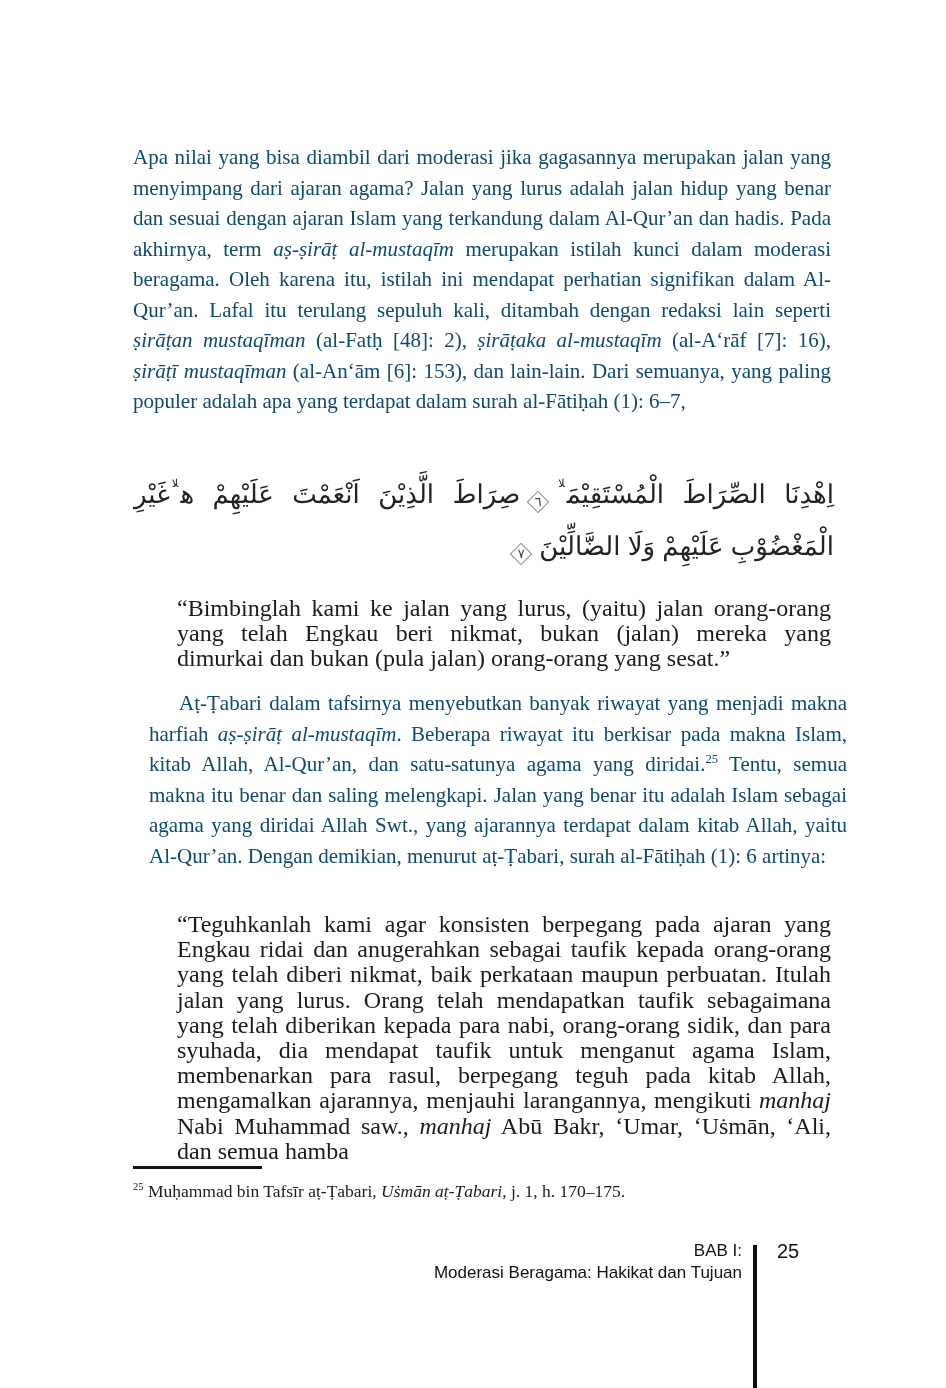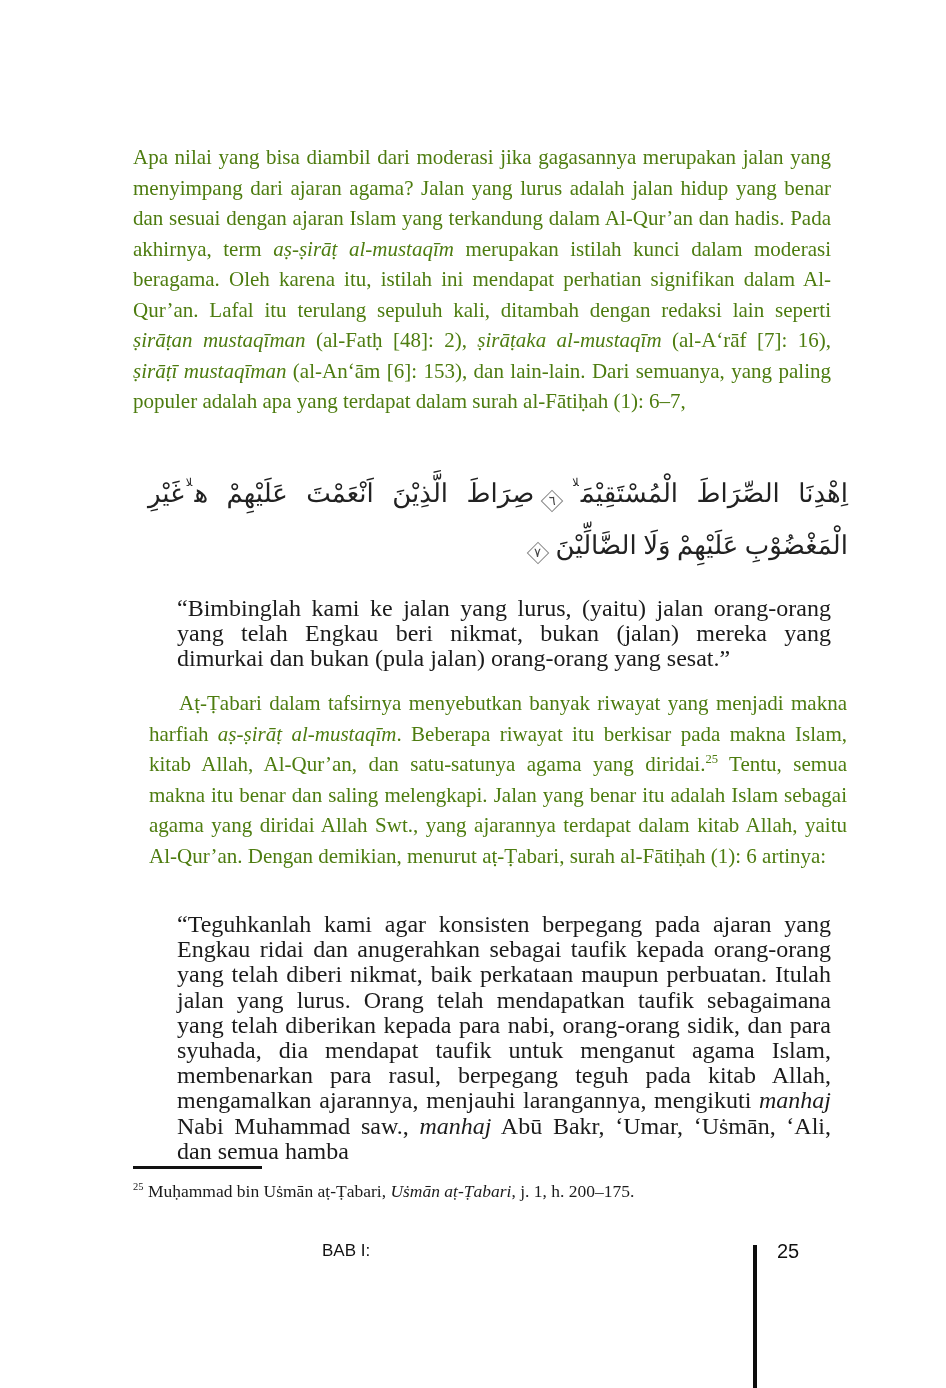--- a/index.html
+++ b/index.html
@@ -5,52 +5,52 @@
   html,body{margin:0;padding:0;}
   body{
     width:946px;height:1388px;position:relative;overflow:hidden;
     background:#ffffff;color:#1b1b1b;
     font-family:"Liberation Serif","DejaVu Serif",serif;
   }
   .block{position:absolute;}
   .body-par{
     left:133px;width:698px;
     font-size:21px;line-height:30.5px;text-align:justify;
-    color:#4d7c0f;
+    color:#0c4a6e;
   }
   .indent-first{text-indent:30px;margin-left:16px;}
   .quote{
     left:177px;width:654px;
     font-size:24px;line-height:25.2px;text-align:justify;
   }
   .arabic{
-    left:148px;width:700px;
+    left:134px;width:700px;
     direction:rtl;text-align:justify;
-    font-family:Liberation Serif, serif;
+    font-family:Liberation Sans, sans-serif;
     font-size:26px;line-height:52px;color:#222;
   }
   .arabic .waqf{font-size:11px;line-height:0;vertical-align:16px;margin:0 2px;}
   .ayah{
     position:relative;display:inline-block;width:24px;height:24px;
     font-size:13px;line-height:24px;text-align:center;vertical-align:-3px;
     margin:0 6px;color:#444;
   }
   .ayah::before{
     content:"";position:absolute;left:4px;top:4px;right:4px;bottom:4px;
     border:1.2px solid #8a8a8a;transform:rotate(45deg);
   }
   em{font-style:italic;}
   sup{font-size:0.6em;line-height:0;}
   .footnote-rule{left:133px;top:1166px;width:129px;height:3px;background:#111;}
   .footnote{
     left:133px;top:1180px;width:698px;
     font-size:17.5px;line-height:23px;text-align:left;
   }
   .footer-chapter{
-    right:204px;top:1240px;width:420px;text-align:left;
+    right:204px;top:1240px;width:420px;text-align:right;
     font-family:"Liberation Sans","DejaVu Sans",sans-serif;
     font-size:17px;line-height:22px;color:#111;
   }
   .footer-bar{left:753px;top:1245px;bottom:0;width:4px;background:#0d0d0d;}
   .page-number{
     left:777px;top:1240px;
     font-family:"Liberation Sans","DejaVu Sans",sans-serif;
     font-size:20px;color:#111;
   }
 </style>
@@ -62,21 +62,22 @@
 <div class="block arabic" style="top:468px;"><span class="ar">اِهْدِنَا الصِّرَاطَ الْمُسْتَقِيْمَ</span><span class="waqf">لا</span><span class="ayah">٦</span><span class="ar">صِرَاطَ الَّذِيْنَ اَنْعَمْتَ عَلَيْهِمْ ه</span><span class="waqf">لا</span><span class="ar">غَيْرِ الْمَغْضُوْبِ عَلَيْهِمْ وَلَا الضَّالِّيْنَ</span><span class="ayah">٧</span></div>
 
 <div class="block quote" style="top:596px;"><span>“Bimbinglah kami ke jalan yang lurus, (yaitu) jalan orang-orang yang telah Engkau beri nikmat, bukan (jalan) mereka yang dimurkai dan bukan (pula jalan) orang-orang yang sesat.”</span></div>
 
 <div class="block body-par indent-first" style="top:688px;"><span>Aṭ-Ṭabari dalam tafsirnya menyebutkan banyak riwayat yang menjadi makna harfiah </span><em>aṣ-ṣirāṭ al-mustaqīm</em><span>. Beberapa riwayat itu berkisar pada makna Islam, kitab Allah, Al-Qur’an, dan satu-satunya agama yang diridai.</span><sup>25</sup><span> Tentu, semua makna itu benar dan saling melengkapi. Jalan yang benar itu adalah Islam sebagai agama yang diridai Allah Swt., yang ajarannya terdapat dalam kitab Allah, yaitu Al-Qur’an. Dengan demikian, menurut aṭ-Ṭabari, surah al-Fātiḥah (1): 6 artinya:</span></div>
 
 <div class="block quote" style="top:912px;"><span>“Teguhkanlah kami agar konsisten berpegang pada ajaran yang Engkau ridai dan anugerahkan sebagai taufik kepada orang-orang yang telah diberi nikmat, baik perkataan maupun perbuatan. Itulah jalan yang lurus. Orang telah mendapatkan taufik sebagaimana yang telah diberikan kepada para nabi, orang-orang sidik, dan para syuhada, dia mendapat taufik untuk menganut agama Islam, membenarkan para rasul, berpegang teguh pada kitab Allah, mengamalkan ajarannya, menjauhi larangannya, mengikuti </span><em>manhaj</em><span> Nabi Muhammad saw., </span><em>manhaj</em><span> Abū Bakr, ‘Umar, ‘Uṡmān, ‘Ali, dan semua hamba</span></div>
 
 <div class="block footnote-rule"></div>
 
-<div class="block footnote"><sup>25</sup><span> Muḥammad bin Uṡmān aṭ-Ṭabari, </span><em>Uṡmān aṭ-Ṭabari</em><span>, j. 1, h. 200–175.</span></div>
+<div class="block footnote"><sup>25</sup><span> Muḥammad bin Tafsīr aṭ-Ṭabari, </span><em>Uṡmān aṭ-Ṭabari</em><span>, j. 1, h. 170–175.</span></div>
 
 <div class="block footer-chapter">
   <div>BAB I:</div>
+  <div>Moderasi Beragama: Hakikat dan Tujuan</div>
 </div>
 
 <div class="block footer-bar"></div>
 
 <div class="block page-number">25</div>
 
 </body></html>

